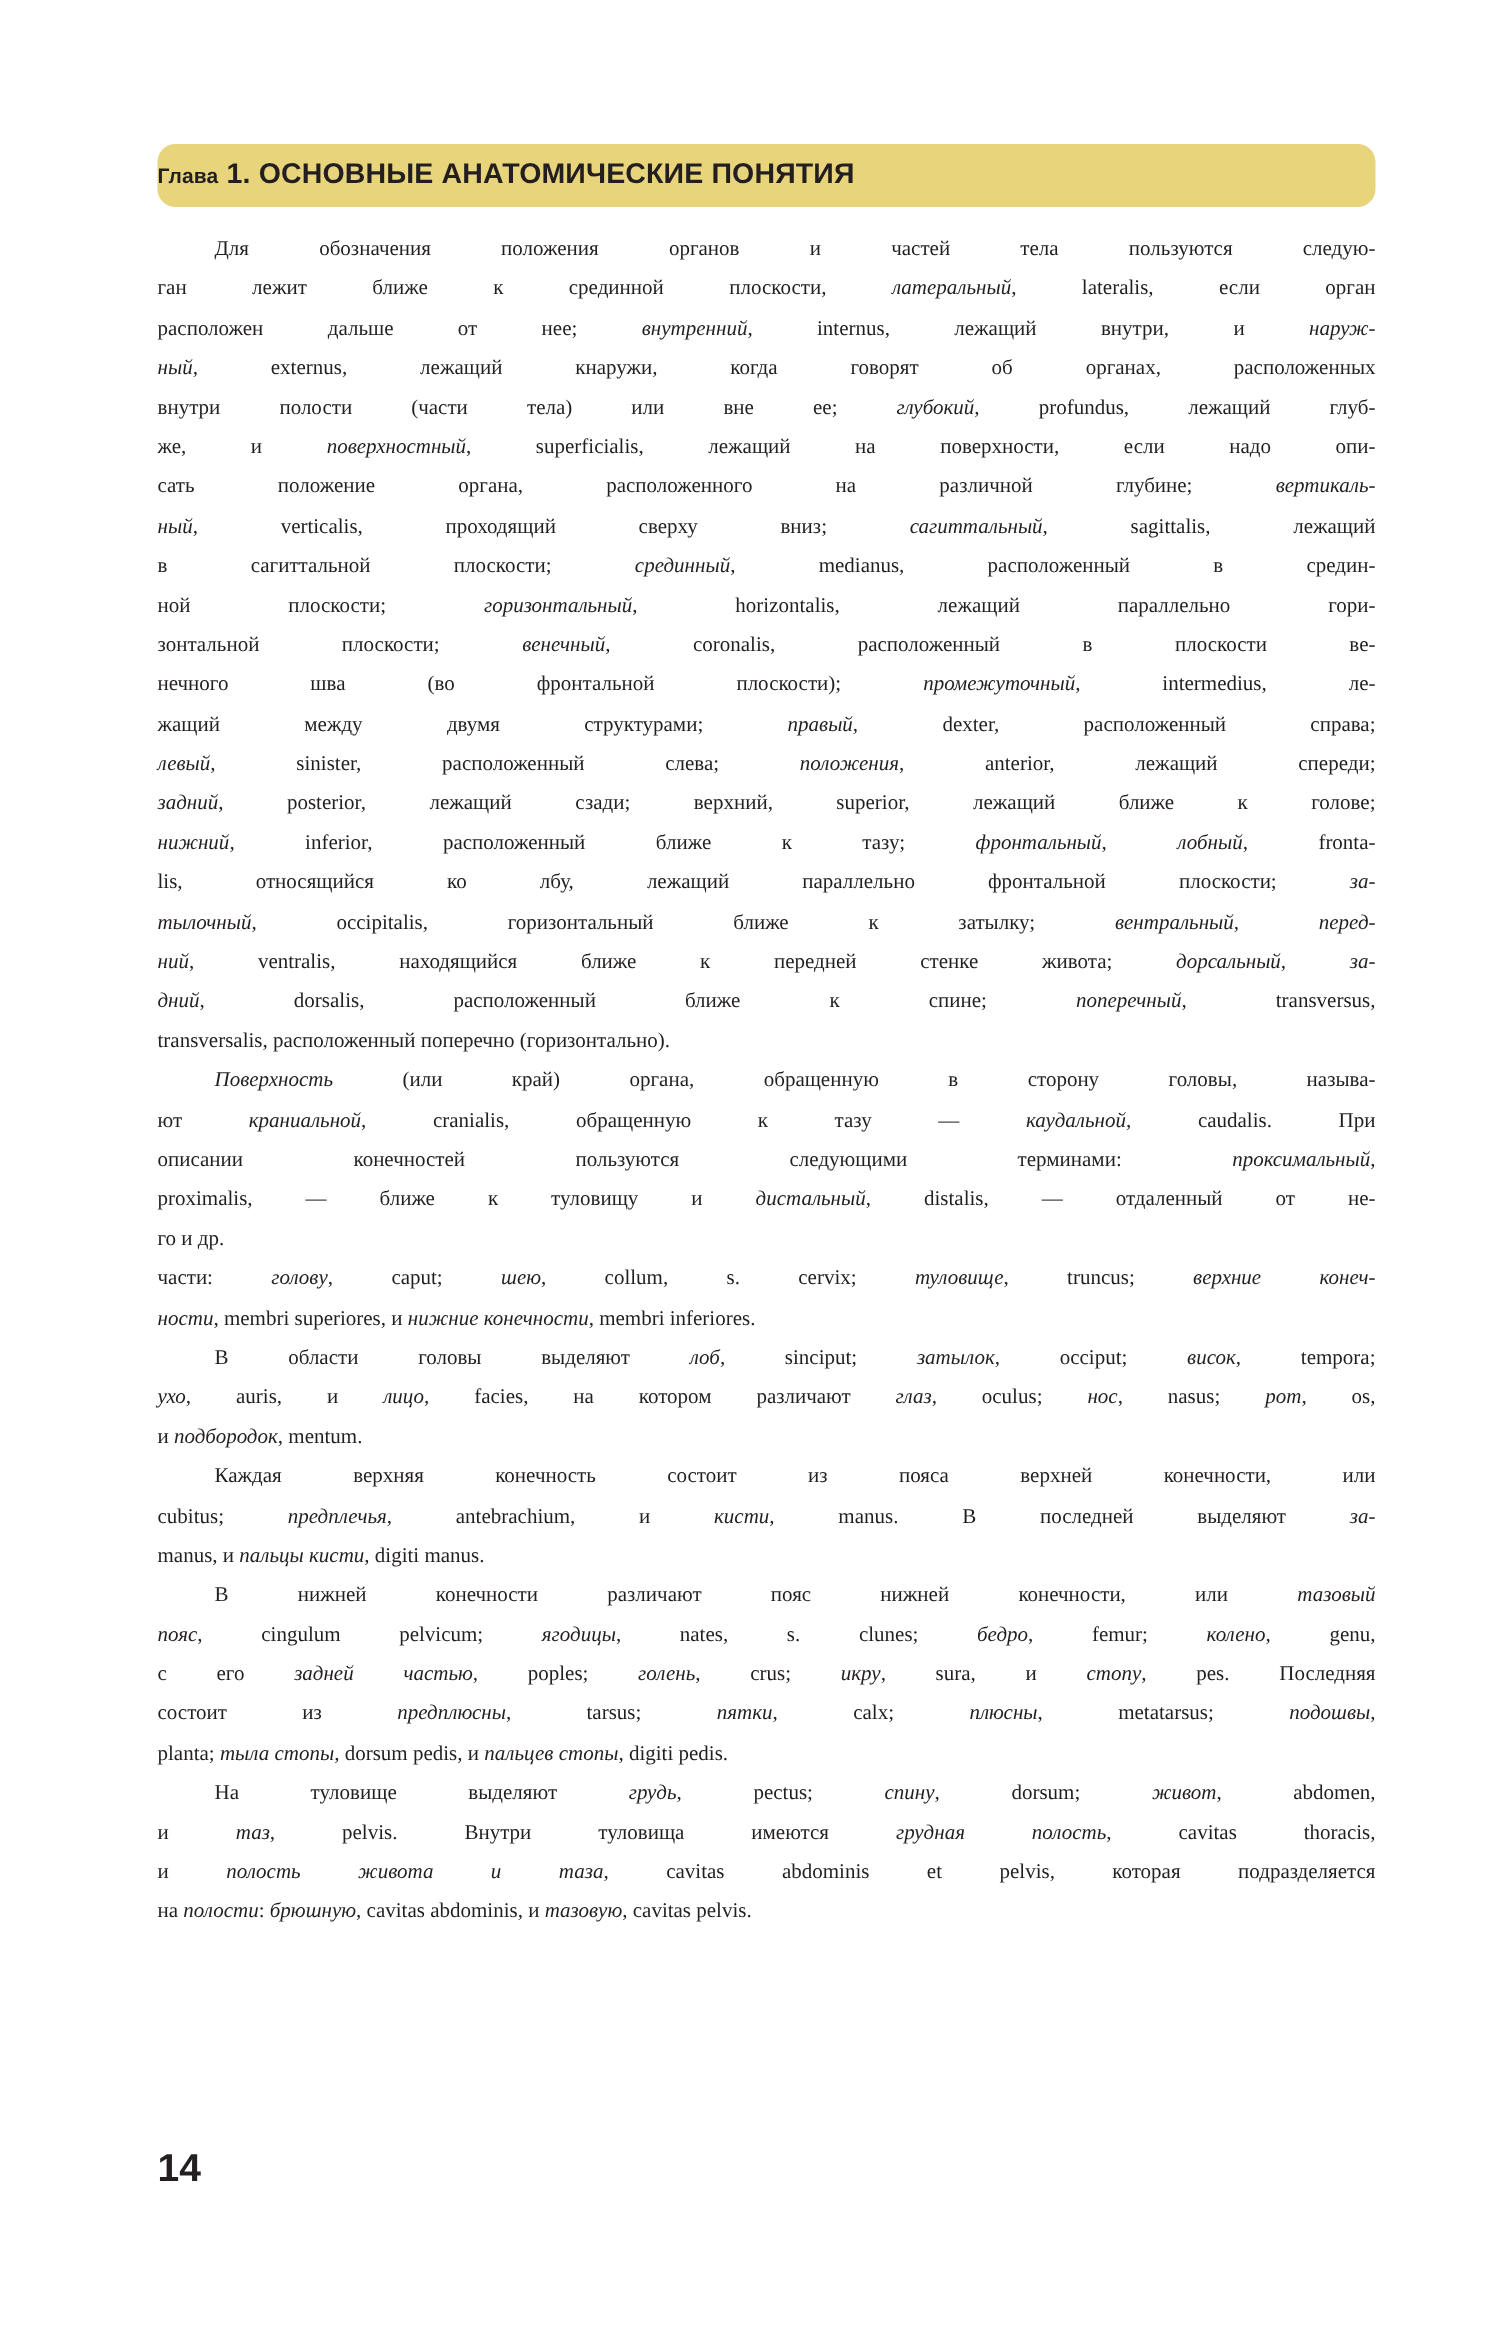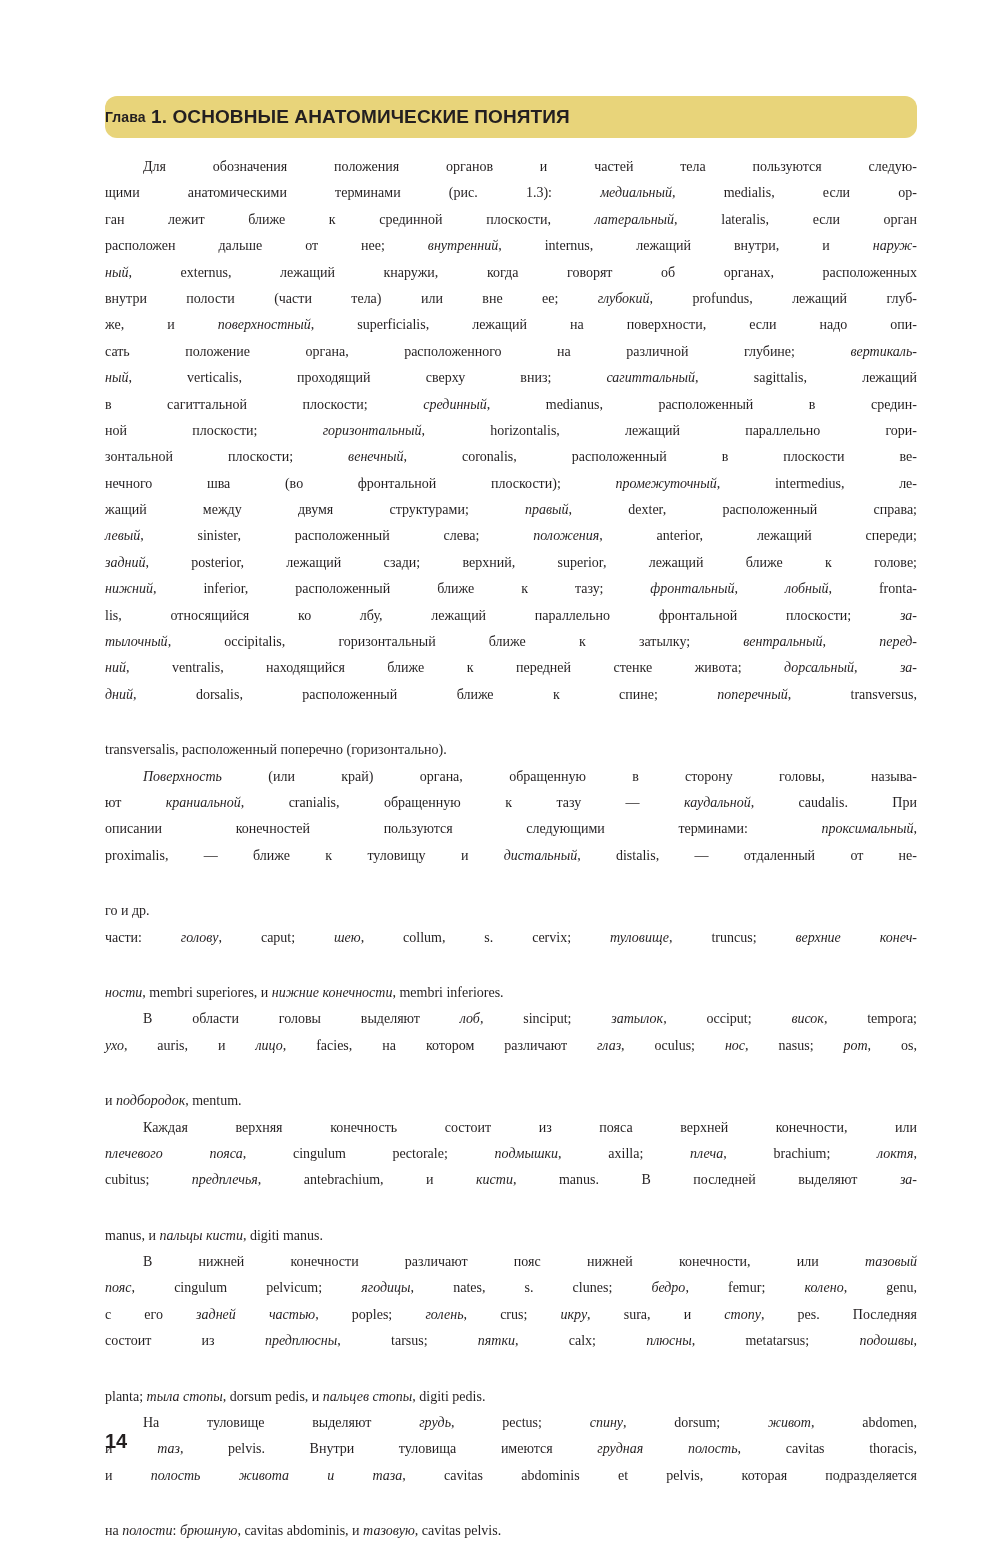--- a/index.html
+++ b/index.html
@@ -14,40 +14,39 @@
   .header-bar .sc { font-size: 14px; }
   .text {
     position: absolute; left: 105px; top: 154px; width: 812px;
     font-family: "Liberation Serif", "DejaVu Serif", serif; font-size: 14px;
     color: #231f20;
   }
   .line {
     height: 26.4px; line-height: 26.4px; white-space: nowrap;
     text-align: justify; text-align-last: justify;
   }
-  .line.last { text-align-last: left; margin-top: 29px; }
+  .line.last { text-align-last: left; }
   .line.indent { padding-left: 38px; }
   .it { font-style: italic; }
   .page-number {
     position: absolute; left: 105px; top: 1430px;
     font-family: "Liberation Sans", "DejaVu Sans", sans-serif; font-weight: bold;
-    font-size: 20px; color: #231f20;
+    font-size: 26px; color: #231f20;
   }
 </style>
 </head>
 <body>
 
 <div class="header-bar">
   <span class="sc">Глава</span>&nbsp;<span>1. ОСНОВНЫЕ АНАТОМИЧЕСКИЕ ПОНЯТИЯ</span>
 </div>
 
 <div class="text" id="body-text">
     <div>
       <div class="line indent"><span>Для обозначения положения органов и частей тела пользуются следую-</span></div>
-      <div class="line"><span>щими анатомическими терминами (рис. 1.3): </span><span class="it">медиальный</span><span>, medialis, если ор-</span></div>
       <div class="line"><span>ган лежит ближе к срединной плоскости, </span><span class="it">латеральный</span><span>, lateralis, если орган</span></div>
       <div class="line"><span>расположен дальше от нее; </span><span class="it">внутренний</span><span>, internus, лежащий внутри, и </span><span class="it">наруж-</span></div>
       <div class="line"><span class="it">ный</span><span>, externus, лежащий кнаружи, когда говорят об органах, расположенных</span></div>
       <div class="line"><span>внутри полости (части тела) или вне ее; </span><span class="it">глубокий</span><span>, profundus, лежащий глуб-</span></div>
       <div class="line"><span>же, и </span><span class="it">поверхностный</span><span>, superficialis, лежащий на поверхности, если надо опи-</span></div>
       <div class="line"><span>сать положение органа, расположенного на различной глубине; </span><span class="it">вертикаль-</span></div>
       <div class="line"><span class="it">ный</span><span>, verticalis, проходящий сверху вниз; </span><span class="it">сагиттальный</span><span>, sagittalis, лежащий</span></div>
       <div class="line"><span>в сагиттальной плоскости; </span><span class="it">срединный</span><span>, medianus, расположенный в средин-</span></div>
       <div class="line"><span>ной плоскости; </span><span class="it">горизонтальный</span><span>, horizontalis, лежащий параллельно гори-</span></div>
       <div class="line"><span>зонтальной плоскости; </span><span class="it">венечный</span><span>, coronalis, расположенный в плоскости ве-</span></div>
@@ -73,21 +72,20 @@
       <div class="line"><span>части: </span><span class="it">голову</span><span>, caput; </span><span class="it">шею</span><span>, collum, s. cervix; </span><span class="it">туловище</span><span>, truncus; </span><span class="it">верхние конеч-</span></div>
       <div class="line last"><span class="it">ности</span><span>, membri superiores, и </span><span class="it">нижние конечности</span><span>, membri inferiores.</span></div>
     </div>
     <div>
       <div class="line indent"><span>В области головы выделяют </span><span class="it">лоб</span><span>, sinciput; </span><span class="it">затылок</span><span>, occiput; </span><span class="it">висок</span><span>, tempora;</span></div>
       <div class="line"><span class="it">ухо</span><span>, auris, и </span><span class="it">лицо</span><span>, facies, на котором различают </span><span class="it">глаз</span><span>, oculus; </span><span class="it">нос</span><span>, nasus; </span><span class="it">рот</span><span>, os,</span></div>
       <div class="line last"><span>и </span><span class="it">подбородок</span><span>, mentum.</span></div>
     </div>
     <div>
       <div class="line indent"><span>Каждая верхняя конечность состоит из пояса верхней конечности, или</span></div>
-      <div class="line"><span class="it">плечевого пояса</span><span>, cingulum pectorale; </span><span class="it">подмышки</span><span>, axilla; </span><span class="it">плеча</span><span>, brachium; </span><span class="it">локтя</span><span>,</span></div>
       <div class="line"><span>cubitus; </span><span class="it">предплечья</span><span>, antebrachium, и </span><span class="it">кисти</span><span>, manus. В последней выделяют </span><span class="it">за-</span></div>
       <div class="line last"><span>manus, и </span><span class="it">пальцы кисти</span><span>, digiti manus.</span></div>
     </div>
     <div>
       <div class="line indent"><span>В нижней конечности различают пояс нижней конечности, или </span><span class="it">тазовый</span></div>
       <div class="line"><span class="it">пояс</span><span>, cingulum pelvicum; </span><span class="it">ягодицы</span><span>, nates, s. clunes; </span><span class="it">бедро</span><span>, femur; </span><span class="it">колено</span><span>, genu,</span></div>
       <div class="line"><span>с его </span><span class="it">задней частью</span><span>, poples; </span><span class="it">голень</span><span>, crus; </span><span class="it">икру</span><span>, sura, и </span><span class="it">стопу</span><span>, pes. Последняя</span></div>
       <div class="line"><span>состоит из </span><span class="it">предплюсны</span><span>, tarsus; </span><span class="it">пятки</span><span>, calx; </span><span class="it">плюсны</span><span>, metatarsus; </span><span class="it">подошвы</span><span>,</span></div>
       <div class="line last"><span>planta; </span><span class="it">тыла стопы</span><span>, dorsum pedis, и </span><span class="it">пальцев стопы</span><span>, digiti pedis.</span></div>
     </div>

